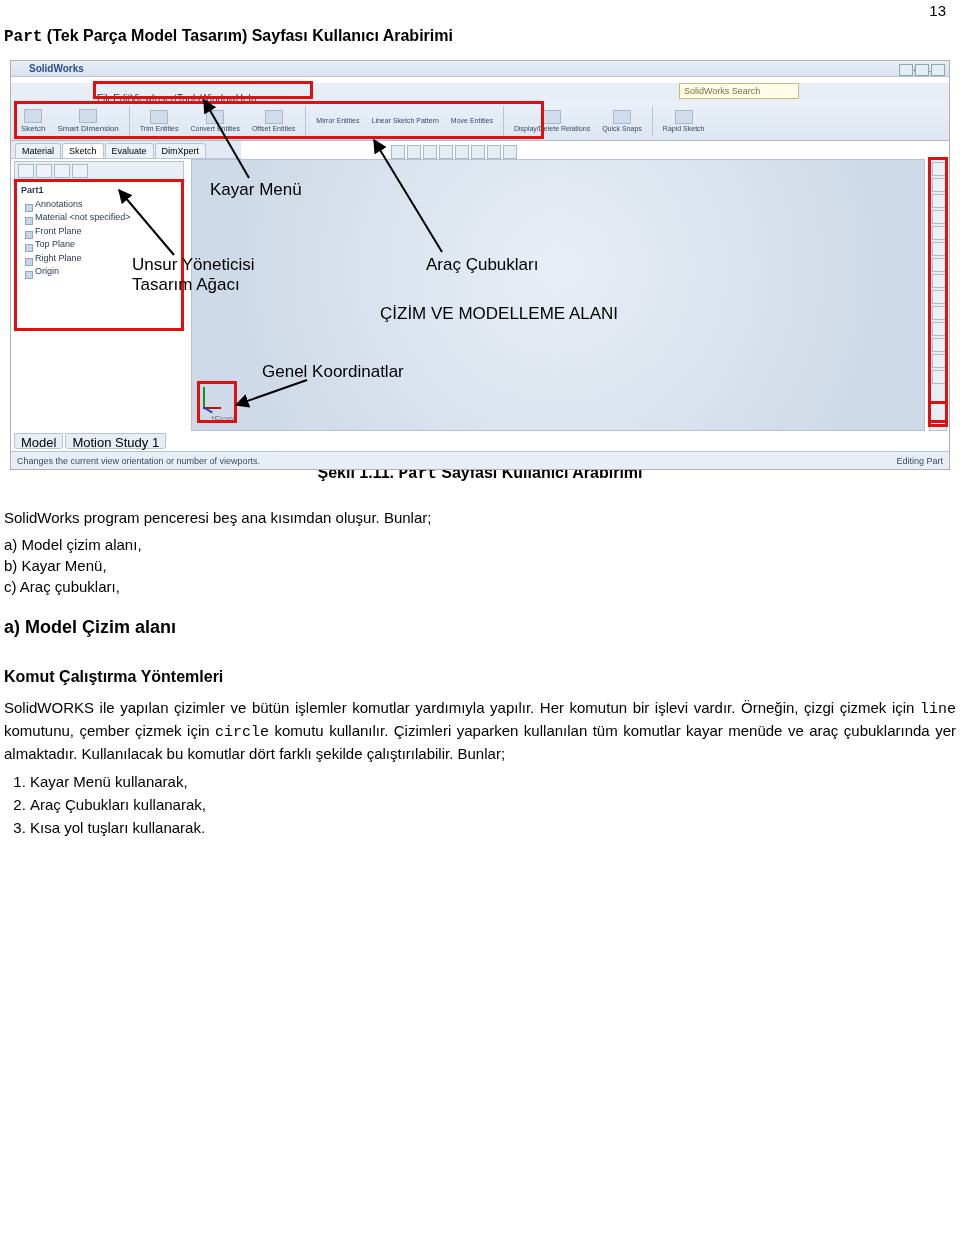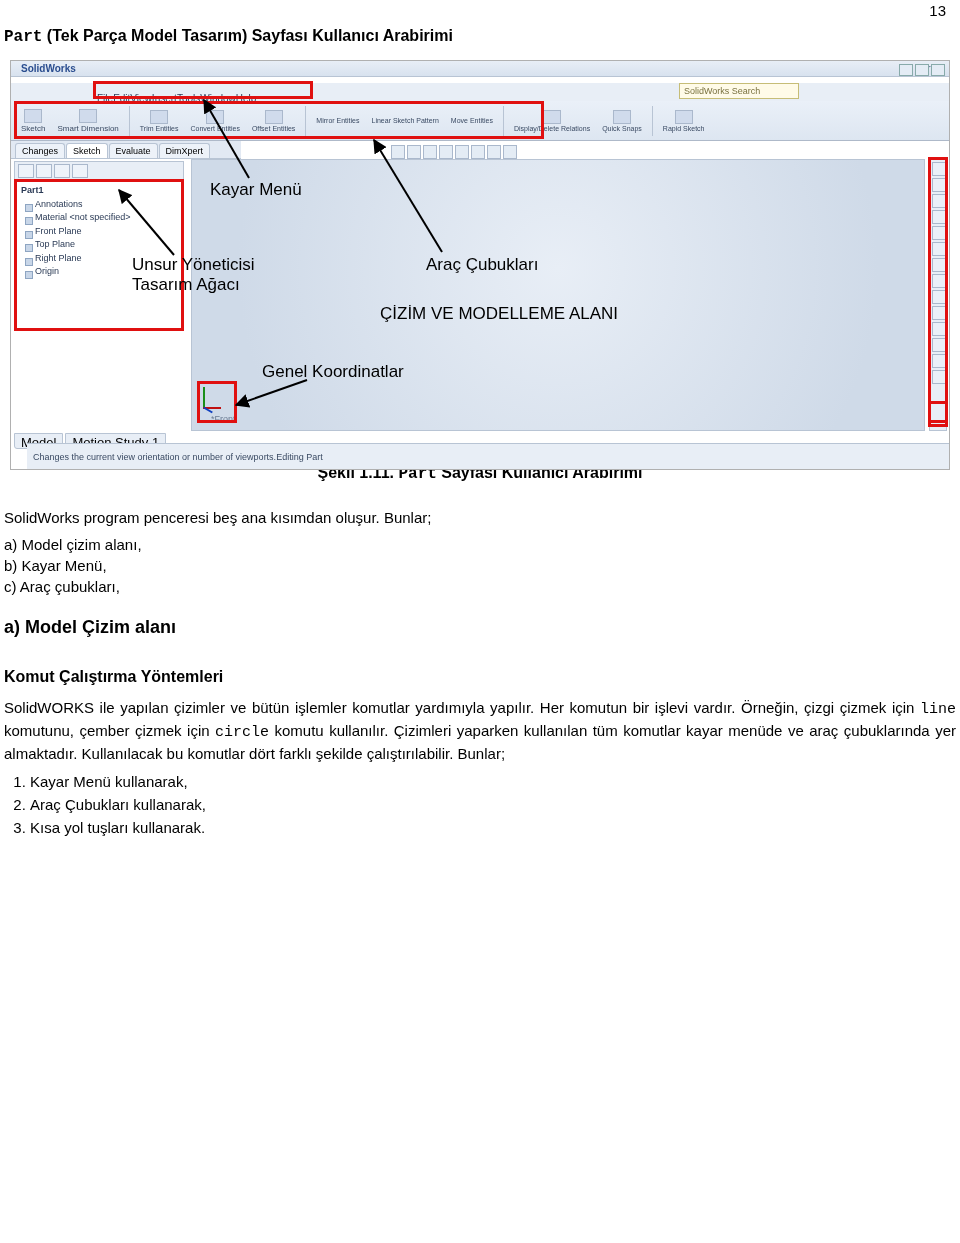--- a/index.html
+++ b/index.html
@@ -30,21 +30,21 @@
     width: 940px;
     height: 410px;
     border: 1px solid #b0b0b0;
   }
   
   .sw-titlebar {
     position: absolute; left:0; right:0; top:0; height:16px;
     background: linear-gradient(#e8eef6,#d8e2ef);
     border-bottom:1px solid #b8c4d4;
     font-size:10px;
-    display:flex; align-items:center; gap:4px; padding:0 10px;
+    display:flex; align-items:center; gap:4px; padding:0 18px;
     color:#3a4a63;
   }
   .sw-logo { font-weight:bold; color:#2a4d8f; }
   .sw-wincontrols {
     position:absolute; right:4px; top:3px; display:flex; gap:2px;
   }
   .sw-wincontrols span { width:14px; height:12px; border:1px solid #8aa; background:#e4ecf5; }
 
   .sw-menubar {
     position:absolute; left:0; right:0; top:22px; height:32px;
@@ -125,23 +125,24 @@
   }
   .sw-right span { width:14px; height:14px; border:1px solid #aab8cc; background:#eaf0f8; }
 
   .sw-bottomtabs {
     position:absolute; left:3px; bottom:20px; height:16px;
     font-size:13px; display:flex; gap:2px;
   }
   .sw-bottomtabs .tab { padding:1px 6px; background:#e8eef6; border:1px solid #b8c4d4; border-radius:0 0 3px 3px; }
 
   .sw-status {
-    position:absolute; left:16px; right:0; bottom:0; height:26px;
+    position:absolute; left:0; right:0; bottom:0; height:18px;
     background:#e8eef6; border-top:1px solid #b8c4d4;
     font-size:9px; color:#3a4a63; display:flex; align-items:center; padding:0 6px;
+    justify-content:space-between;
   }
 
   .front-label {
     position:absolute; left:200px; bottom:45px; font-size:9px; color:#6b7c93;
   }
 
   
   .redbox {
     position:absolute; border:3px solid #e01010; background:transparent;
   }
@@ -270,21 +271,21 @@
             <span>Quick Snaps</span>
           </div>
         <div class="vsep"></div>
         <div class="cmd small">
             <span class="ic"></span>
             <span>Rapid Sketch</span>
           </div>
       </div>
 
       <div class="sw-tabs">
-        <span class="tab">Changes</span>
+        <span class="tab">Material</span>
         <span class="tab active">Sketch</span>
         <span class="tab">Evaluate</span>
         <span class="tab">DimXpert</span>
       </div>
 
       <div class="sw-viewtoolbar">
         <span></span>
         <span></span>
         <span></span>
         <span></span>

